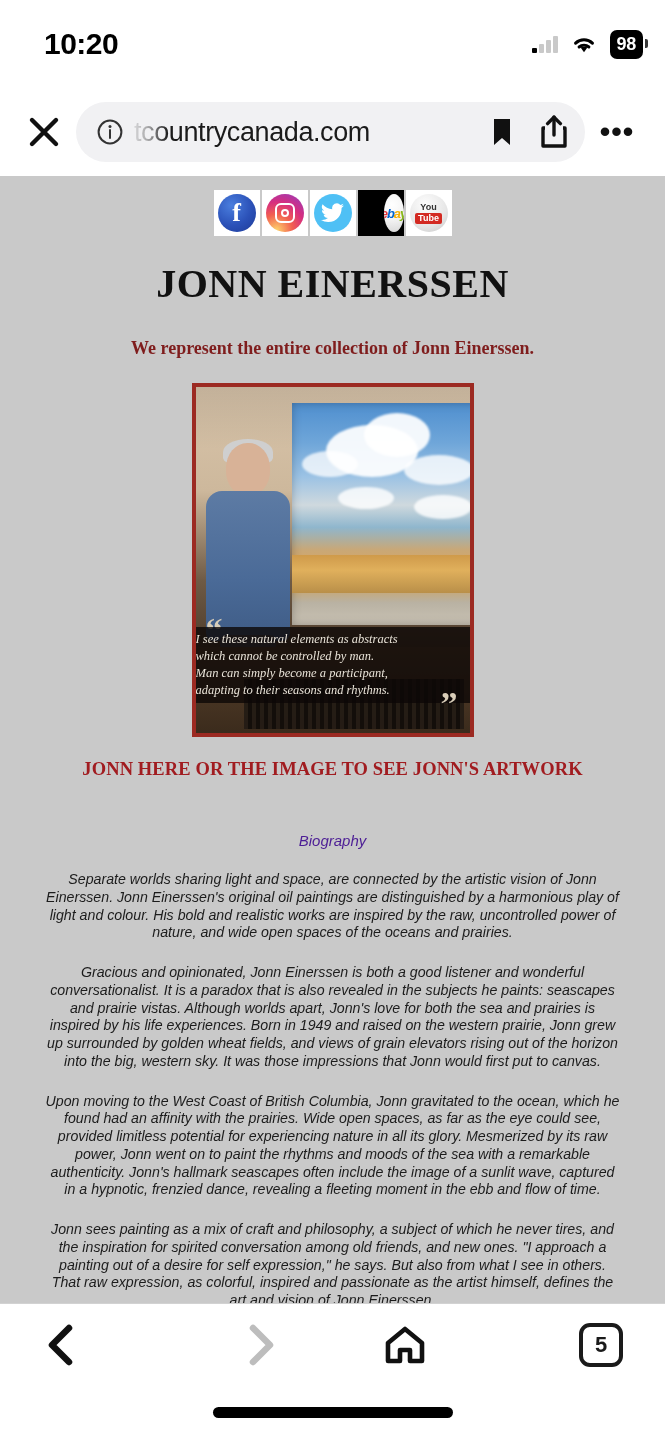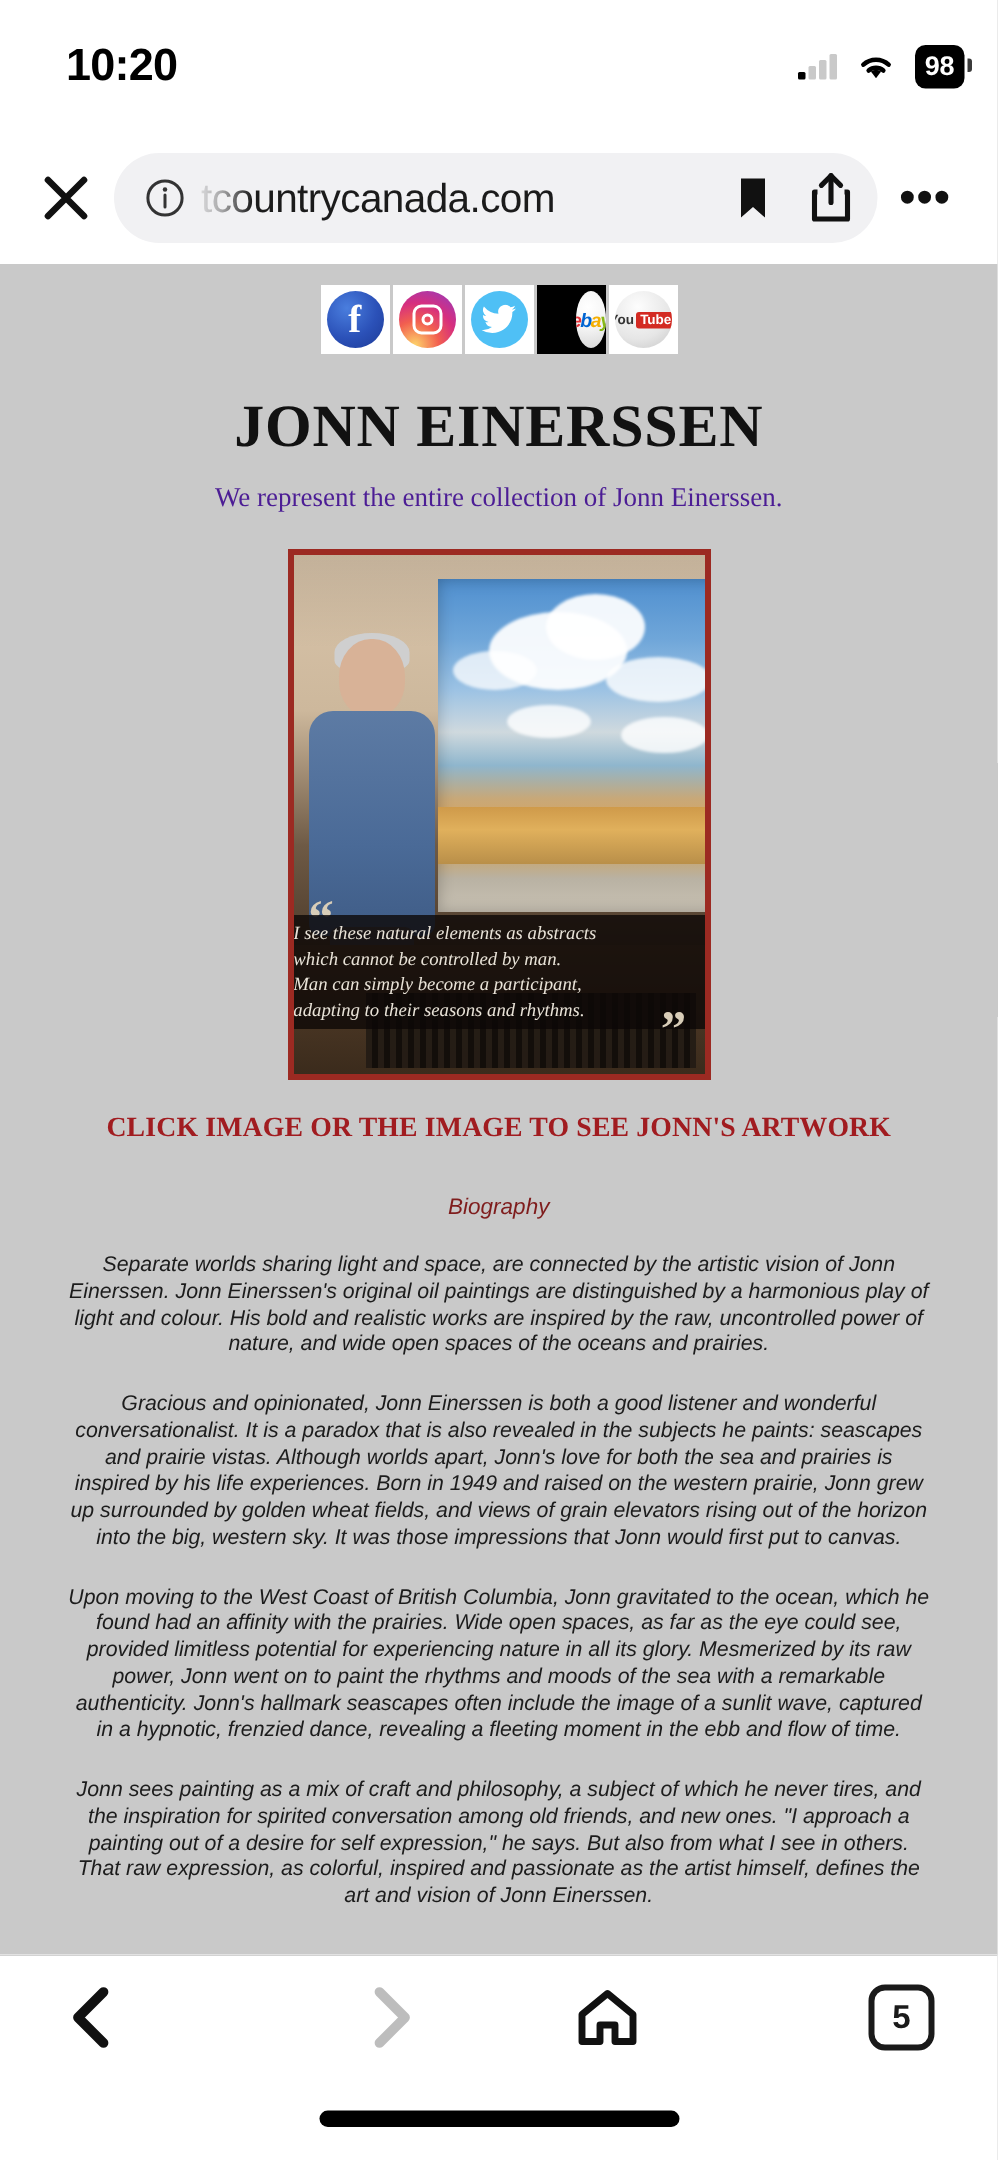--- a/index.html
+++ b/index.html
@@ -110,38 +110,38 @@
   }
   .fb { background:radial-gradient(circle at 35% 30%, #4a7ede 0%, #2b51b8 55%, #1d3a96 100%); }
   .fb span { color:#fff; font-family:"Liberation Serif", serif; font-size:26px; line-height:1; margin-top:-1px; }
   .ig { background:radial-gradient(circle at 28% 95%, #fdd36b 0%, #f25f4f 35%, #d62e7f 62%, #8e3ec4 100%); }
   .ig .cam { width:20px; height:20px; border:2.5px solid #fff; border-radius:6px; position:relative; }
   .ig .cam::before { content:""; position:absolute; inset:4px; border:2px solid #fff; border-radius:50%; }
   .tw { background:#4fc0f5; }
   .eb { background:radial-gradient(circle at 40% 28%, #ffffff 0%, #f3f3f3 50%, #d6d6d6 100%);margin-left:26px; }
   .eb .ebl { font-size:13px; font-family:"Liberation Sans", sans-serif; font-weight:bold; font-style:italic; letter-spacing:-1px; }
   .yt { background:radial-gradient(circle at 40% 28%, #fdfdfd 0%, #e6e6e6 60%, #c6c6c6 100%); }
-  .yt .ytin { display:flex; flex-direction:row; align-items:center; line-height:1; gap:1px; }
+  .yt .ytin { display:flex; flex-direction:column; align-items:center; line-height:1; gap:1px; }
   .yt .you { font-size:9px; color:#333; font-weight:bold; }
   .yt .tube { background:#d32a22; color:#fff; font-size:9px; font-weight:bold; padding:1px 3px; border-radius:2px; }
 
   .site-title {
     font-family:"Liberation Serif", serif;
     font-weight:bold;
     font-size:40px;
     color:#111;
     letter-spacing:0.5px;
     margin-top:24px;
   }
   .site-sub {
     font-family:"Liberation Serif", serif;
-    font-weight:normal;
+    font-weight:bold;
     font-size:18px;
-    color:#4c1d95;
-    margin-top:14px;
+    color:#7f1d1d;
+    margin-top:31px;
   }
 
   .photo-wrap {
     margin:24px auto 0 auto;
     width:282px; height:354px;
     border:4px solid #9c2a22;
     position:relative;
     overflow:hidden;
     background:#3a2d22;
   }
@@ -239,22 +239,22 @@
     font-weight:bold;
     font-size:18.5px;
     color:#a11c20;
     margin-top:22px;
     letter-spacing:0.1px;
   }
 
   .bio-head {
     font-size:15px;
     font-style:italic;
-    color:#7f1d1d;
-    margin-top:33px;
+    color:#4c1d95;
+    margin-top:52px;
   }
   .bio-p {
     font-size:14.2px;
     font-style:italic;
     color:#1c1c1c;
     line-height:1.25;
     max-width:612px;
     margin:22px auto 0 auto;
     padding:0 18px;
   }
@@ -413,21 +413,21 @@
     <div class="qm qm-open">“</div>
     <div class="quote-band">
       <div class="quote-text">I see these natural elements as abstracts
 which cannot be controlled by man.
 Man can simply become a participant,
 adapting to their seasons and rhythms.</div>
     </div>
     <div class="qm qm-close">”</div>
   </div>
 
-  <div class="artwork-link">CLICK IMAGE OR THE IMAGE TO SEE JONN'S ARTWORK</div>
+  <div class="artwork-link">JONN HERE OR THE IMAGE TO SEE JONN'S ARTWORK</div>
 
   <div class="bio-head">Biography</div>
 
   <div class="bio-p">Separate worlds sharing light and space, are connected by the artistic vision of Jonn Einerssen. Jonn Einerssen's original oil paintings are distinguished by a harmonious play of light and colour. His bold and realistic works are inspired by the raw, uncontrolled power of nature, and wide open spaces of the oceans and prairies.</div>
   <div class="bio-p">Gracious and opinionated, Jonn Einerssen is both a good listener and wonderful conversationalist. It is a paradox that is also revealed in the subjects he paints: seascapes and prairie vistas. Although worlds apart, Jonn's love for both the sea and prairies is inspired by his life experiences. Born in 1949 and raised on the western prairie, Jonn grew up surrounded by golden wheat fields, and views of grain elevators rising out of the horizon into the big, western sky. It was those impressions that Jonn would first put to canvas.</div>
   <div class="bio-p">Upon moving to the West Coast of British Columbia, Jonn gravitated to the ocean, which he found had an affinity with the prairies. Wide open spaces, as far as the eye could see, provided limitless potential for experiencing nature in all its glory. Mesmerized by its raw power, Jonn went on to paint the rhythms and moods of the sea with a remarkable authenticity. Jonn's hallmark seascapes often include the image of a sunlit wave, captured in a hypnotic, frenzied dance, revealing a fleeting moment in the ebb and flow of time.</div>
   <div class="bio-p">Jonn sees painting as a mix of craft and philosophy, a subject of which he never tires, and the inspiration for spirited conversation among old friends, and new ones. "I approach a painting out of a desire for self expression," he says. But also from what I see in others. That raw expression, as colorful, inspired and passionate as the artist himself, defines the art and vision of Jonn Einerssen.</div>
 
  </div>
 </div>

